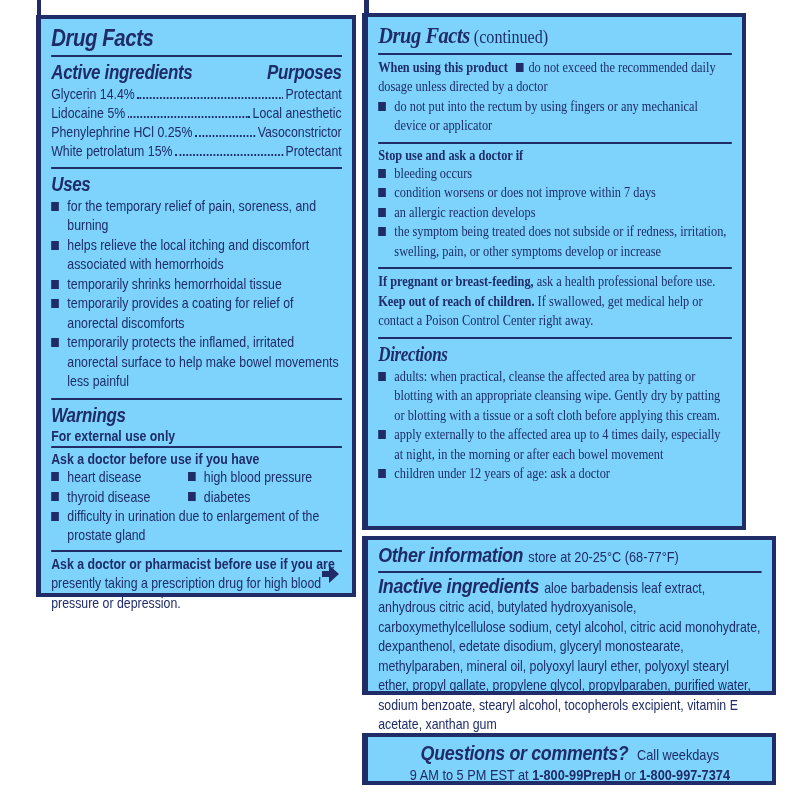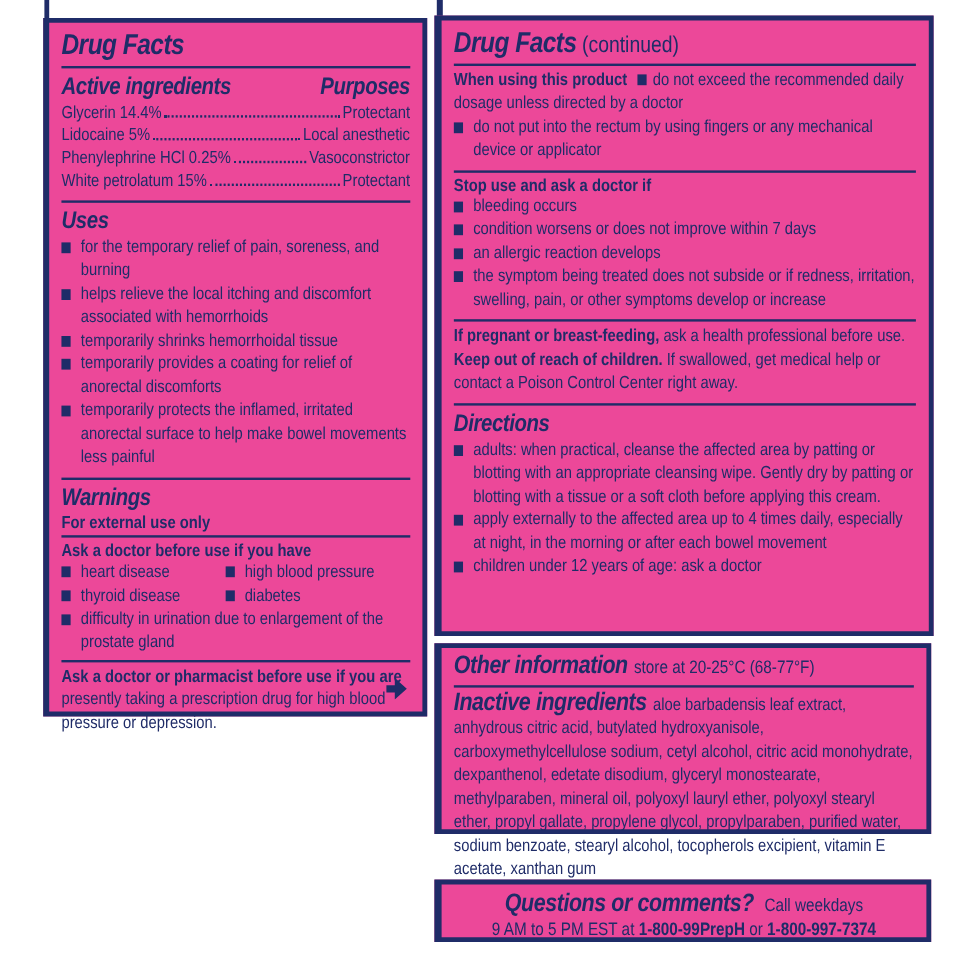--- a/index.html
+++ b/index.html
@@ -1,21 +1,21 @@
 <!DOCTYPE html>
 <html><head>
 <meta charset="utf-8">
 <style>
   * { margin:0; padding:0; box-sizing:border-box; }
   html,body { width:800px; height:800px; background:#ffffff; font-family:"Liberation Sans", sans-serif; }
   body { position:relative; color:#1f2c68; }
 
-  .box { position:absolute; background:#ec4899; border:4px solid #1f2c68; }
+  .box { position:absolute; background:#7dd3fc; border:4px solid #1f2c68; }
   #left-box  { left:36px;  top:15px;  width:320px; height:582px; border-left-width:5px; }
-  #right-box1{ left:362px; top:13px;  width:416px; height:517px; border-left-width:6px; }
+  #right-box1{ left:362px; top:13px;  width:384px; height:517px; border-left-width:6px;font-family:Liberation Serif, serif; }
   #right-box2{ left:362px; top:536px; width:414px; height:159px; border-left-width:6px; }
   #right-box3{ left:362px; top:733px; width:414px; height:52px;  border-left-width:6px;text-align:center; }
 
   .tick { position:absolute; background:#1f2c68; }
   #tick-left { left:37px; top:0; width:4px; height:16px; }
   #tick-right{ left:364px; top:0; width:5px; height:14px; }
 
   .content { transform:scaleX(0.85); transform-origin:0 0; width:117.6%; padding:5px 12px 4px 12px; }
 
   .h1 { font-size:24px; font-weight:bold; font-style:italic; letter-spacing:-0.5px; line-height:1.15; }

